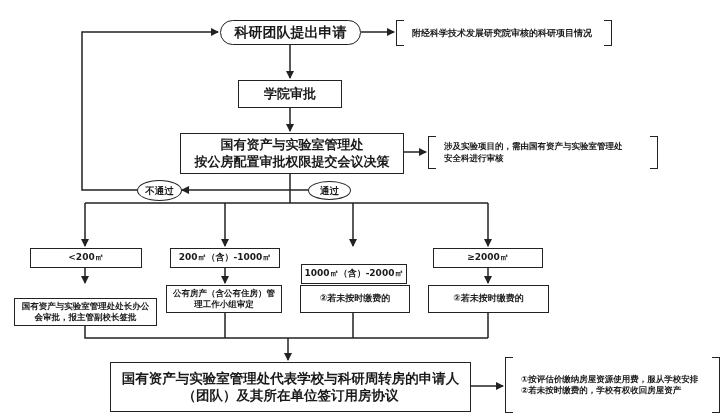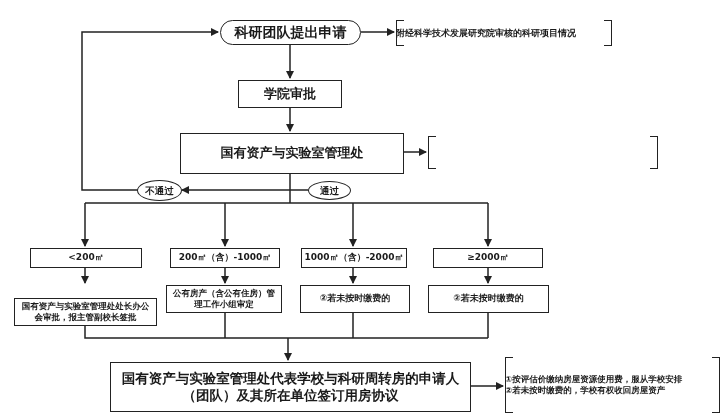--- a/index.html
+++ b/index.html
@@ -10,21 +10,21 @@
           background:#fff; display:flex; align-items:center; justify-content:center;
           text-align:center; font-weight:bold; line-height:1.25; }
   .pill { border-radius:14px; }
   .ellipse { border-radius:50%; }
   .note { position:absolute; box-sizing:border-box; display:flex; align-items:center;
           font-weight:bold; line-height:1.35; }
   .note .bl, .note .br { position:absolute; top:0; bottom:0; width:7px;
           border:1.6px solid #222; }
   .note .bl { left:0; border-right:none; }
   .note .br { right:0; border-left:none; }
-  .note .txt { padding-left:0; white-space:pre-line; }
+  .note .txt { padding-left:16px; white-space:pre-line; }
 </style>
 </head>
 <body>
 
 <svg class="wires" viewBox="0 0 726 418">
   <defs>
     <marker id="arr" markerWidth="8" markerHeight="8" refX="7" refY="4" orient="auto" markerUnits="userSpaceOnUse">
       <path d="M0,0 L8,4 L0,8 Z" fill="#222"></path>
     </marker>
   </defs>
@@ -70,42 +70,45 @@
   <span class="txt">附经科学技术发展研究院审核的科研项目情况</span>
   <span class="br"></span>
 </div>
 
 <div class="node" style="left:238px; top:80px; width:104px; height:28px; font-size:13px;">
   <span>学院审批</span>
 </div>
 
 <div class="node" style="left:180px; top:133px; width:224px; height:41px; font-size:13px; flex-direction:column;">
   <span>国有资产与实验室管理处</span>
+  <span>按公房配置审批权限提交会议决策</span>
 </div>
 
 <div class="note" style="left:428px; top:136px; width:230px; height:33px; font-size:8.5px;">
   <span class="bl"></span>
+  <span class="txt">涉及实验项目的，需由国有资产与实验室管理处
+安全科进行审核</span>
   <span class="br"></span>
 </div>
 
 <div class="node ellipse" style="left:137px; top:180px; width:45px; height:21px; font-size:9.5px;">
   <span>不通过</span>
 </div>
 
 <div class="node ellipse" style="left:308px; top:181px; width:43px; height:19px; font-size:9.5px;">
   <span>通过</span>
 </div>
 
 <div class="node" style="left:30px; top:248px; width:112px; height:20px; font-size:9px;">
   <span>&lt;200㎡</span>
 </div>
 <div class="node" style="left:170px; top:248px; width:110px; height:20px; font-size:9px;">
   <span>200㎡（含）-1000㎡</span>
 </div>
-<div class="node" style="left:301px; top:248px; width:106px; height:20px; font-size:9px;">
+<div class="node" style="left:301px; top:264px; width:106px; height:20px; font-size:9px;">
   <span>1000㎡（含）-2000㎡</span>
 </div>
 <div class="node" style="left:433px; top:248px; width:110px; height:20px; font-size:9px;">
   <span>≥2000㎡</span>
 </div>
 
 <div class="node" style="left:14px; top:298px; width:143px; height:28px; font-size:8.5px; padding:0 3px;">
   <span>国有资产与实验室管理处处长办公会审批，报主管副校长签批</span>
 </div>
 <div class="node" style="left:166px; top:285px; width:116px; height:28px; font-size:8.5px; padding:0 4px;">

